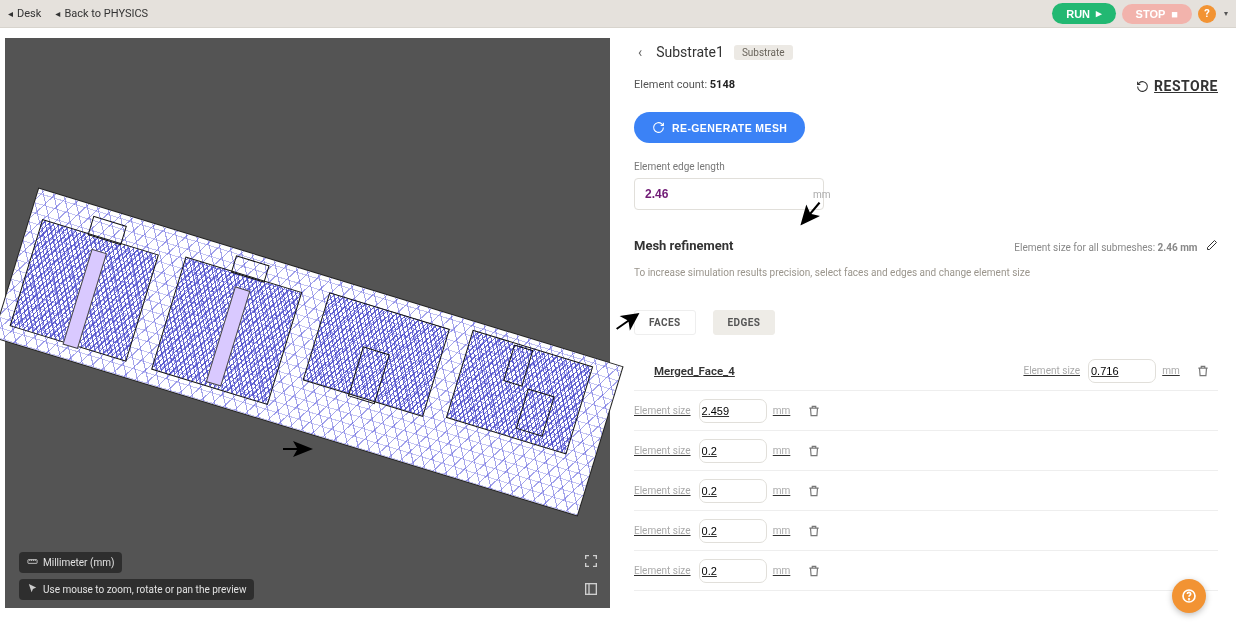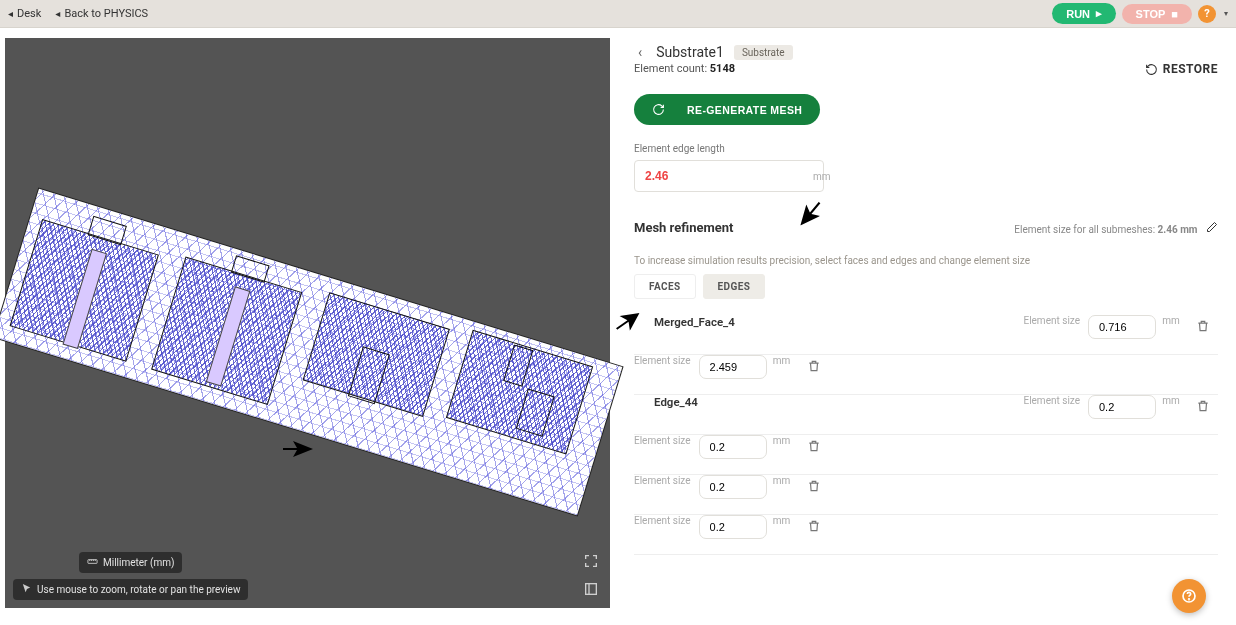--- a/index.html
+++ b/index.html
@@ -68,22 +68,22 @@
   
   .viewport {
     width: 605px;
     height: 570px;
     margin: 10px 0 0 5px;
     background: #545454;
     position: relative;
     flex-shrink: 0;
   }
   .viewport-footer {
-    position: absolute; left: 8px; bottom: 8px;
-    display: flex; flex-direction: column; gap: 6px; align-items: center;
+    position: absolute; left: 14px; bottom: 8px;
+    display: flex; flex-direction: column; gap: 6px;
   }
   .overlay-chip {
     background: rgba(40,40,40,0.85);
     color: #e2e2e2;
     font-size: 10px;
     padding: 4px 8px;
     border-radius: 4px;
     display: inline-flex; align-items: center; gap: 5px;
     width: fit-content;
   }
@@ -127,62 +127,63 @@
 
   
   .panel { flex: 1; padding: 14px 18px 0 24px; overflow: auto; }
   .panel-header { display:flex; align-items:center; gap:10px; }
   .back-chev { font-size: 14px; color:#666; cursor:pointer; padding:2px 4px; }
   .panel-title { font-size: 14px; font-weight:400; }
   .badge-chip {
     font-size:10px; background:#ece9e4; color:#6a655c;
     padding:2px 8px; border-radius:3px;
   }
-  .count-row { font-size: 11px; color:#555; display:flex; justify-content:space-between; }
+  .count-row { margin-top: 16px; font-size: 11px; color:#555; display:flex; justify-content:space-between; }
   .count-row strong { color:#222; font-weight:700; }
-  .restore { display:flex; align-items:center; gap:5px; font-size:12px; font-weight:700; letter-spacing:.5px; cursor:pointer; color:#333; }
+  .restore { display:flex; align-items:center; gap:5px; font-size:14px; font-weight:700; letter-spacing:.5px; cursor:pointer; color:#333;text-decoration:underline; }
   .regen-btn {
     margin-top: 18px;
-    background:#15803d; color:#fff; border:none; border-radius:18px;
+    background:#3b82f6; color:#fff; border:none; border-radius:18px;
     padding:9px 18px; font-size:10.5px; font-weight:700; letter-spacing:.4px;
-    display:inline-flex; align-items:center; gap:22px; cursor:pointer;
+    display:inline-flex; align-items:center; gap:7px; cursor:pointer;
   }
   .field-label { font-size:10px; color:#777; margin-top:18px; }
   .input-wrap {
     margin-top:6px;
     width:190px; height:32px; border:1px solid #e1dfda; border-radius:4px;
     display:flex; align-items:center; padding:0 10px; gap:8px; background:#fff;
   }
-  .input-wrap input { border:none; outline:none; flex:1; font-size:12px; font-weight:600; color:#ef4444; }
+  .input-wrap input { border:none; outline:none; flex:1; font-size:12px; font-weight:600; color:#701a75; }
   .unit { font-size:10px; color:#aaa; }
 
   .section-head { margin-top:28px; display:flex; align-items:center; justify-content:space-between;gap:40px; }
   .section-title { font-size:13px; font-weight:700; }
   .sub-note { font-size:10px; color:#888; }
   .pencil { cursor:pointer; color:#444; margin-left:6px; }
-  .help-text { font-size:10px; color:#9a958c; margin-top:20px; }
-
-  .tabs { display:flex; gap:7px; margin-top:8px; }
+  .help-text { font-size:10px; color:#9a958c; margin-top:14px; }
+
+  .tabs { display:flex; gap:17px; margin-top:32px; }
   .tab {
     font-size:10px; font-weight:700; letter-spacing:.4px;
     padding:6px 14px; border-radius:3px; background:#fff; border:1px solid #eee;
     cursor:pointer; color:#555;
   }
   .tab.active { background:#eeece7; border-color:#eeece7; }
 
   .list { margin-top:16px; }
   .list-row {
-    display:flex; border-bottom:1px solid #eee;
+    display:flex; align-items:center; border-bottom:1px solid #eee;
     height:40px;
+    text-decoration:underline;
   }
   .list-name { flex:1; font-size:11.5px; font-weight:600; color:#333; padding-left:20px; }
   .list-label { font-size:10px; color:#aaa; margin-right:8px; }
   .list-input {
     width:68px; height:24px; border:1px solid #e1dfda; border-radius:7px;
-    font-size:11px; padding:0 10px; text-align:left; outline:none;
+    font-size:11px; padding:0 2px; text-align:left; outline:none;
   }
   .list-unit { font-size:10px; color:#aaa; width:30px; text-align:center; }
   .trash {
     width:22px; height:22px; display:flex; align-items:center; justify-content:center;
     cursor:pointer; color:#777; margin-left:6px; margin-right:4px;
   }
 
   
   .float-help {
     position:absolute; right:30px; bottom:12px;
@@ -355,21 +356,20 @@
     <span class="list-label">Element size</span>
     <input class="list-input" value="2.459" style="">
     <span class="list-unit">mm</span>
     <span class="trash">
       <svg width="14" height="14" viewBox="0 0 24 24" fill="none" stroke="#777" stroke-width="2">
               <path d="M4 7h16M9 7V4h6v3M6 7l1 13h10l1-13"></path>
             </svg>
     </span>
         </div>
         <div class="list-row">
-    <span class="list-name">Edge_44</span>
     <span class="list-label">Element size</span>
     <input class="list-input" value="0.2" style="">
     <span class="list-unit">mm</span>
     <span class="trash">
       <svg width="14" height="14" viewBox="0 0 24 24" fill="none" stroke="#777" stroke-width="2">
               <path d="M4 7h16M9 7V4h6v3M6 7l1 13h10l1-13"></path>
             </svg>
     </span>
         </div>
         <div class="list-row">

